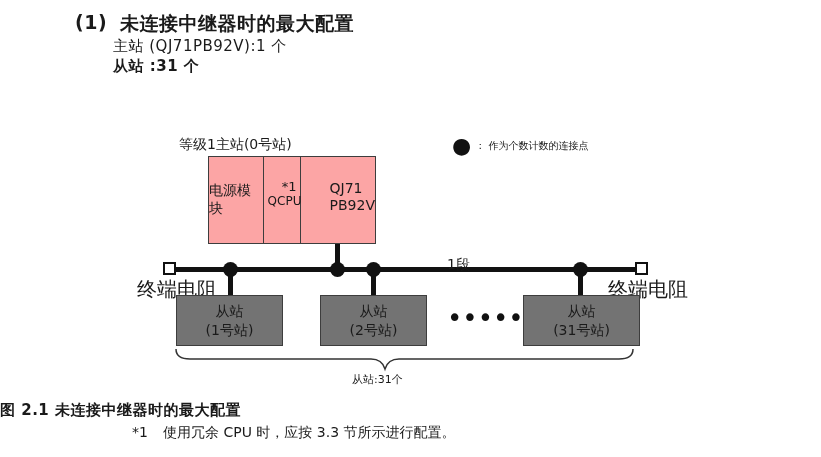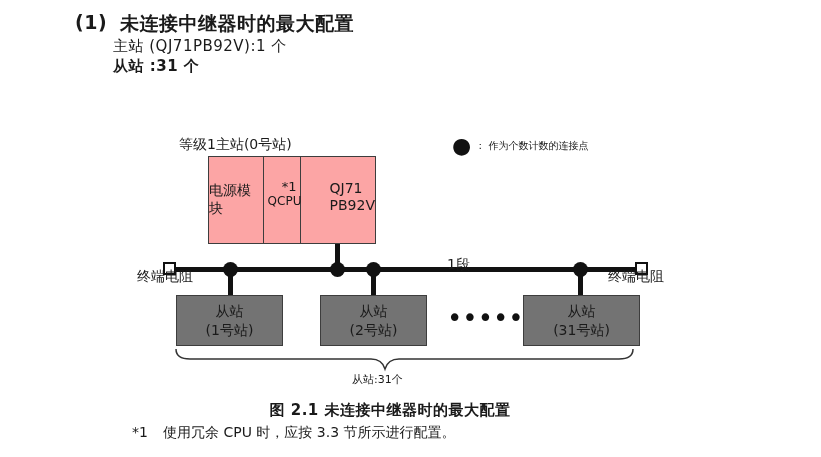--- a/index.html
+++ b/index.html
@@ -48,21 +48,21 @@
   .legend-text { font-size: 10px; }
 
   
   .bus-line { left: 170px; top: 267px; width: 472px; height: 5px; background: #111; }
   .terminator {
     width: 13px; height: 13px; background: #ffffff;
     border: 2px solid #111; box-sizing: border-box; top: 262px;
   }
   .terminator.left { left: 163px; }
   .terminator.right { left: 635px; }
-  .terminator-label { font-size: 14px; white-space: nowrap; top: 268px; }
+  .terminator-label { font-size: 20px; white-space: nowrap; top: 276px; }
   .terminator-label.left { left: 137px; }
   .terminator-label.right { left: 608px; }
   .segment-label { left: 447px; top: 240px; font-size: 14px; white-space: nowrap; margin-top: 16px; }
 
   .conn { width: 5px; background: #111; }
   .conn-master { left: 335px; top: 244px; height: 25px; }
   .conn-s1 { left: 228px; top: 270px; height: 26px; }
   .conn-s2 { left: 371px; top: 270px; height: 26px; }
   .conn-s3 { left: 578px; top: 270px; height: 26px; }
 
@@ -87,21 +87,21 @@
     left: 447px; top: 303px; font-size: 26px; letter-spacing: 0px;
     color: #111; white-space: nowrap;
   }
 
   
   .brace-svg { left: 170px; top: 345px; width: 470px; height: 32px; }
   .brace-label { left: 352px; top: 372px; font-size: 11px; white-space: nowrap; }
 
   
   .caption {
-    left: 0px; top: 401px; width: 780px; text-align: center;
+    left: 0px; top: 401px; width: 780px; 
     font-size: 15px; font-weight: bold; letter-spacing: 0.5px; white-space: nowrap;
   }
   .footnote { left: 132px; top: 424px; display: flex; font-size: 14px; white-space: nowrap; }
   .footnote-marker { width: 31px; }
 </style>
 </head>
 <body>
 
 <div id="page">
 

